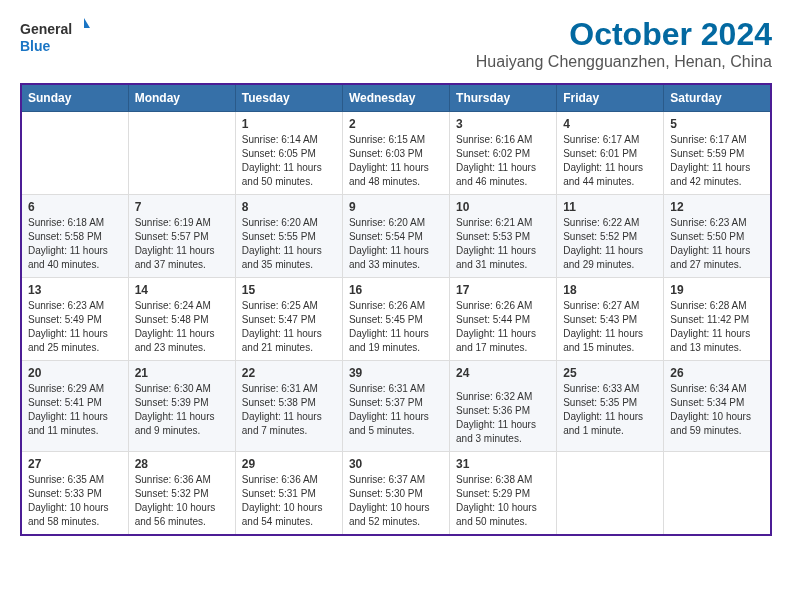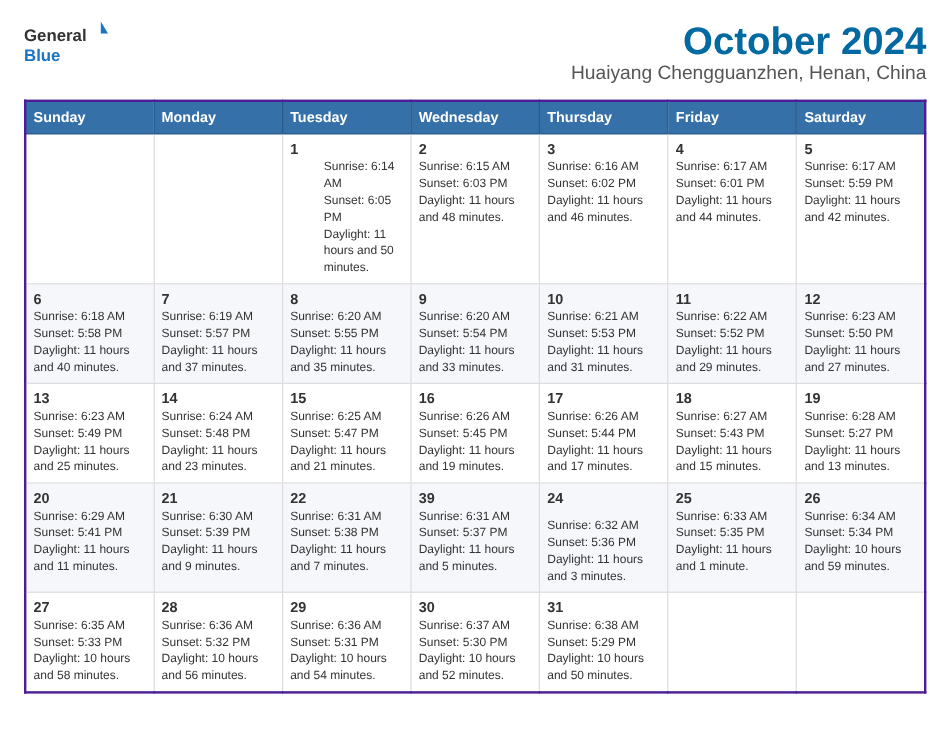--- a/index.html
+++ b/index.html
@@ -107,21 +107,21 @@
           <th>Friday</th>
           <th>Saturday</th>
         </tr>
     </thead>
     <tbody id="calendar-body">
     <tr>
           <td class="empty-cell"></td>
           <td class="empty-cell"></td>
           <td>
             <span class="day-num">1</span>
-            <div class="day-info" style="white-space: pre-line; margin-left: 28px;">Sunrise: 6:14 AM
+            <div class="day-info" style="white-space: pre-line;">Sunrise: 6:14 AM
 Sunset: 6:05 PM
 Daylight: 11 hours and 50 minutes.</div>
           </td>
           <td>
             <span class="day-num">2</span>
             <div class="day-info" style="white-space: pre-line;">Sunrise: 6:15 AM
 Sunset: 6:03 PM
 Daylight: 11 hours and 48 minutes.</div>
           </td>
           <td>
@@ -220,21 +220,21 @@
           </td>
           <td>
             <span class="day-num">18</span>
             <div class="day-info" style="white-space: pre-line;">Sunrise: 6:27 AM
 Sunset: 5:43 PM
 Daylight: 11 hours and 15 minutes.</div>
           </td>
           <td>
             <span class="day-num">19</span>
             <div class="day-info" style="white-space: pre-line;">Sunrise: 6:28 AM
-Sunset: 5:27 PM
+Sunset: 11:42 PM
 Daylight: 11 hours and 13 minutes.</div>
           </td>
         </tr>
         <tr>
           <td>
             <span class="day-num">20</span>
             <div class="day-info" style="white-space: pre-line;">Sunrise: 6:29 AM
 Sunset: 5:41 PM
 Daylight: 11 hours and 11 minutes.</div>
           </td>

